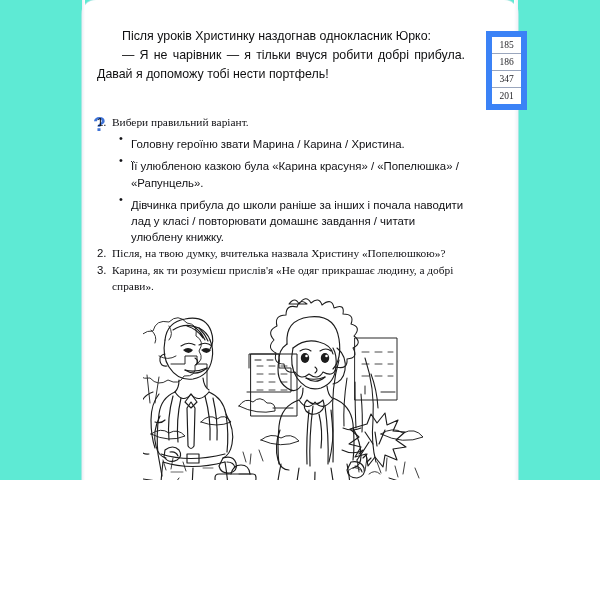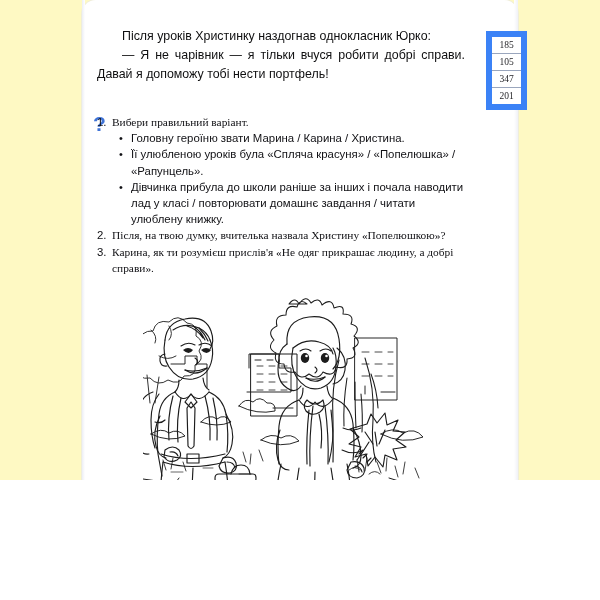--- a/index.html
+++ b/index.html
@@ -8,21 +8,21 @@
     width: 600px;
     height: 600px;
     background: #ffffff;
     font-family: "Liberation Sans", sans-serif;
   }
 
   #page-root {
     position: relative;
     width: 600px;
     height: 480px;
-    background: #fef9c3;
+    background: #5eead4;
     overflow: hidden;
   }
 
   
   .sheet {
     position: absolute;
     left: 82px;
     top: 0px;
     width: 436px;
     height: 600px;
@@ -133,20 +133,21 @@
     padding-left: 22px;
   }
   .sub-dot {
     flex: 0 0 10px;
     font-size: 11px;
     line-height: 16.2px;
   }
   .sub-text {
     flex: 1 1 auto;
     padding-left: 2px;
+    margin-top: 6px;
   }
 
   
   .illus {
     position: absolute;
     left: 143px;
     top: 282px;
     width: 318px;
     height: 268px;
   }
@@ -171,47 +172,47 @@
 <body>
 
 <div id="page-root">
 
   <div class="sheet"></div>
   <div class="sheet-left-shade"></div>
   <div class="sheet-right-shade"></div>
 
   <div class="story">
     <p class="indent">Після уроків Христинку наздогнав однокласник Юрко:</p>
-    <p class="indent">— Я не чарівник — я тільки вчуся робити добрі справи. Давай я допоможу тобі нести портфель!</p>
+    <p class="indent">— Я не чарівник — я тільки вчуся робити добрі прибула. Давай я допоможу тобі нести портфель!</p>
   </div>
 
   <div class="ref-stack">
     <div class="ref-chip">185</div>
-    <div class="ref-chip">105</div>
+    <div class="ref-chip">186</div>
     <div class="ref-chip">347</div>
     <div class="ref-chip">201</div>
   </div>
 
   <div class="qmark">?</div>
 
   <div class="tasks">
 
     <div class="task-row">
       <div class="task-num">1.</div>
       <div class="task-text">Вибери правильний варіант.</div>
     </div>
 
     <ul class="sublist">
       <li class="sub-row">
         <span class="sub-dot">•</span>
         <span class="sub-text">Головну героїню звати Марина / Карина / Христина.</span>
       </li>
       <li class="sub-row">
         <span class="sub-dot">•</span>
-        <span class="sub-text">Її улюбленою уроків була «Спляча красуня» / «Попелюшка» / «Рапунцель».</span>
+        <span class="sub-text">Її улюбленою казкою була «Карина красуня» / «Попелюшка» / «Рапунцель».</span>
       </li>
       <li class="sub-row">
         <span class="sub-dot">•</span>
         <span class="sub-text">Дівчинка прибула до школи раніше за інших і почала наводити лад у класі / повторювати домашнє завдання / читати улюблену книжку.</span>
       </li>
     </ul>
 
     <div class="task-row">
       <div class="task-num">2.</div>
       <div class="task-text">Після, на твою думку, вчителька назвала Христину «Попелюшкою»?</div>

